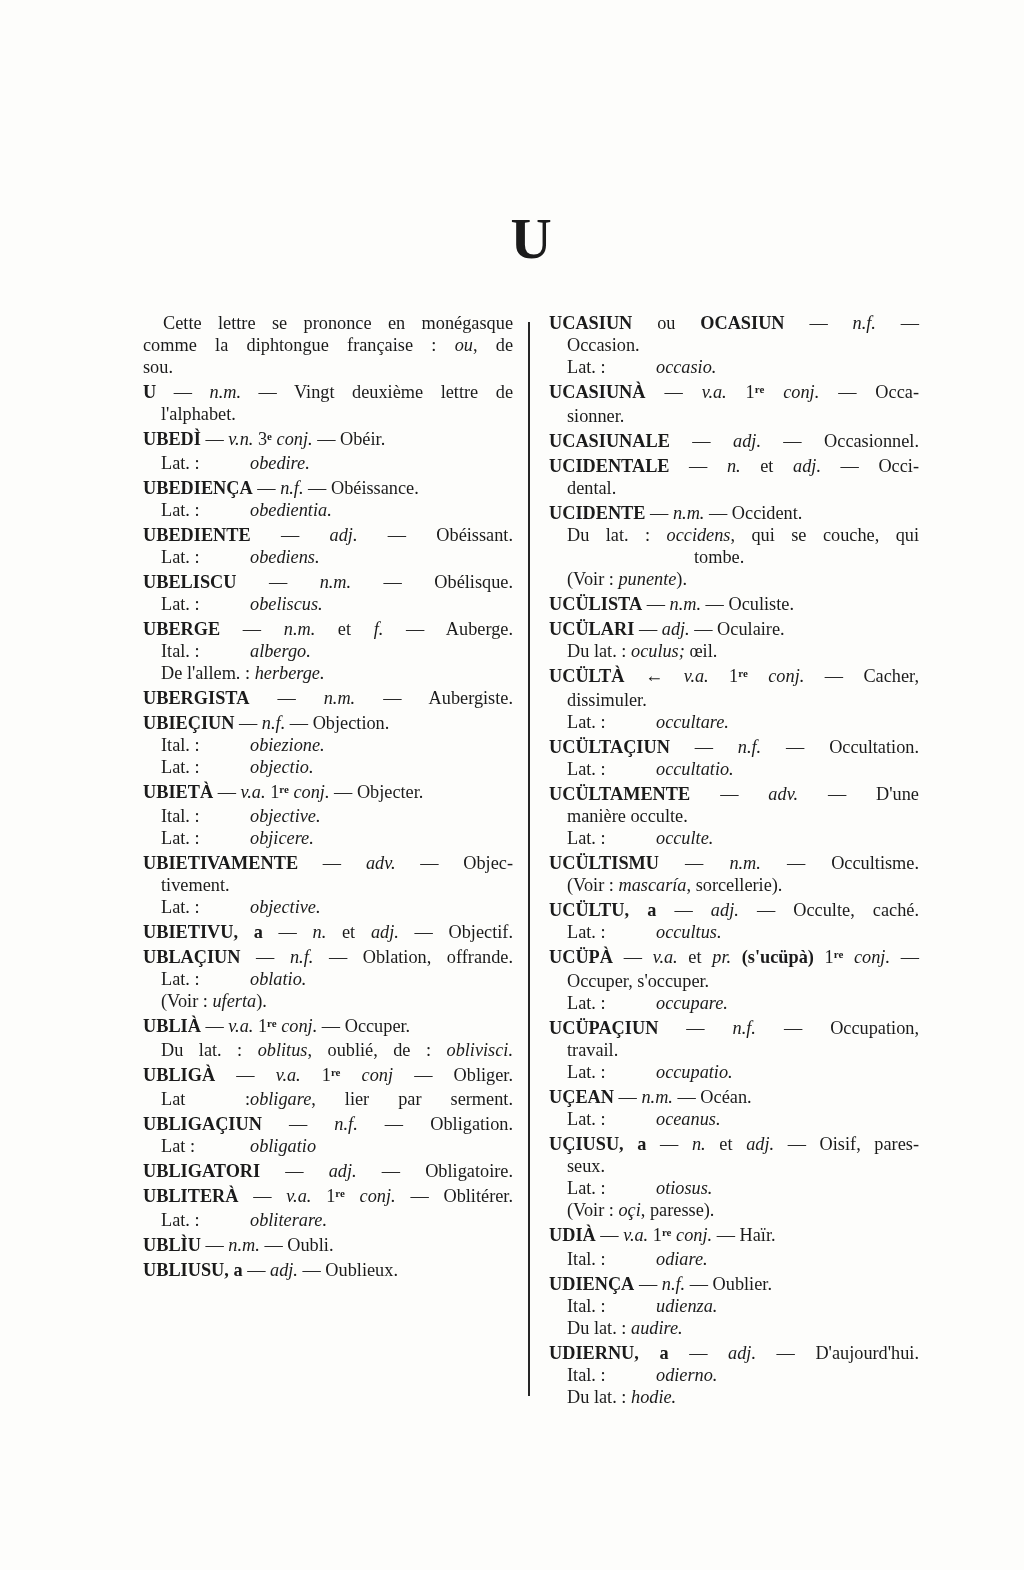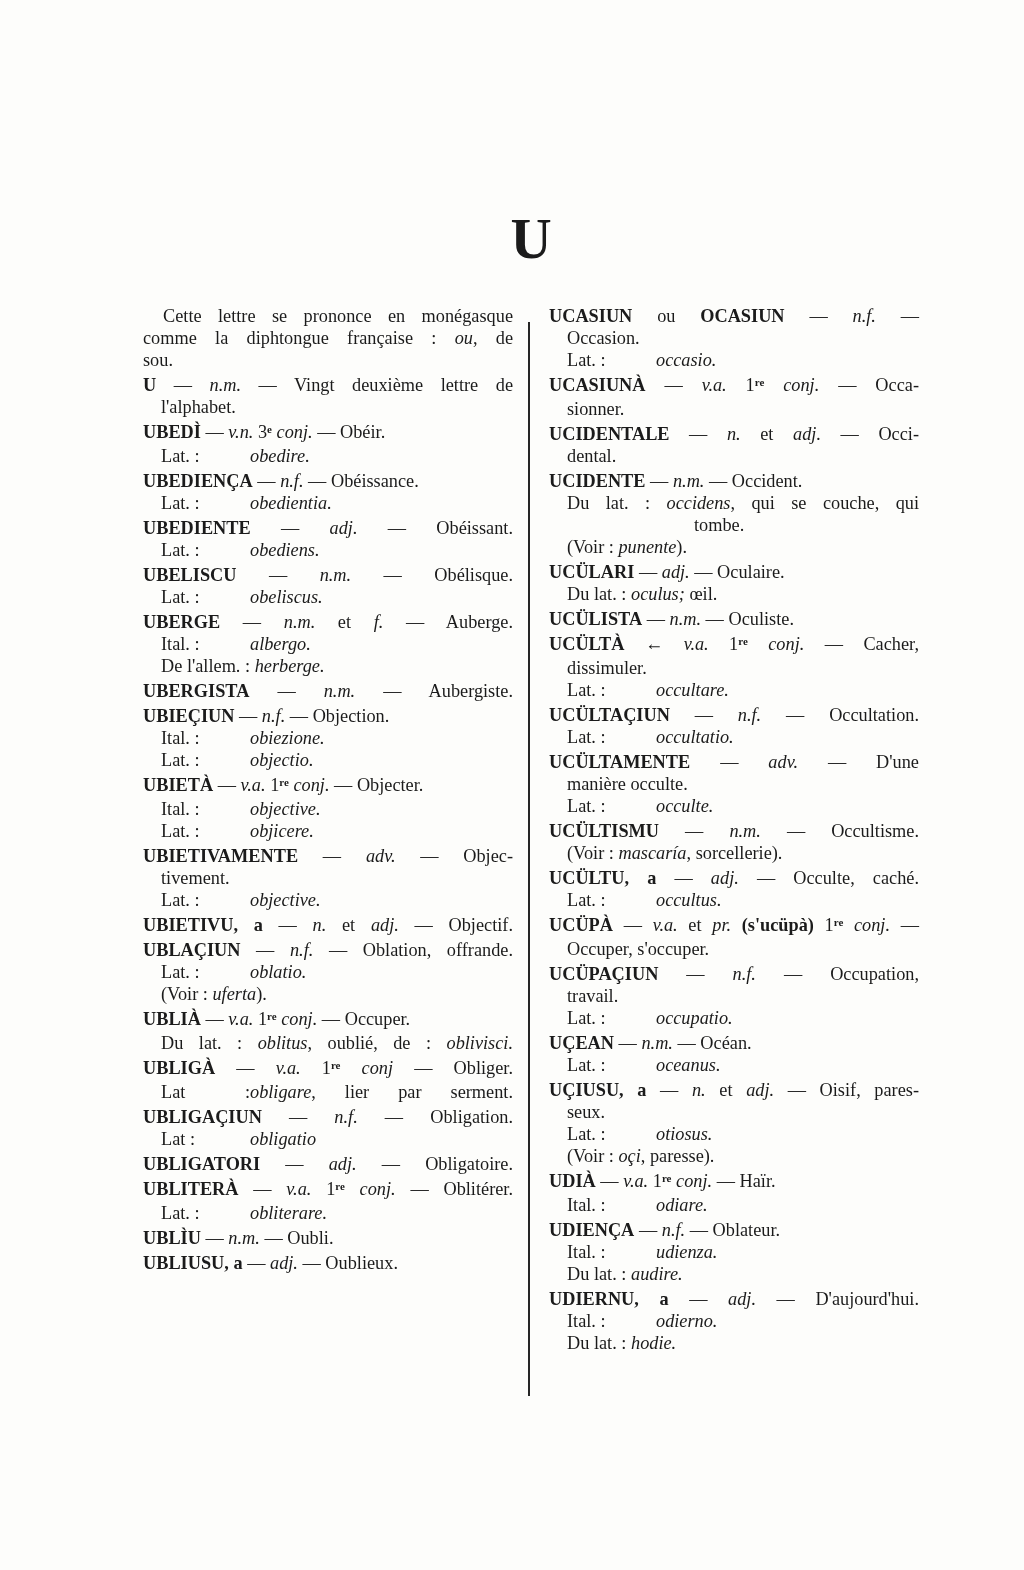--- a/index.html
+++ b/index.html
@@ -20,21 +20,21 @@
     line-height:1;
   }
   .divider{
     position:absolute;
     left:528px;top:322px;
     width:2px;height:1074px;
     background:#262626;
   }
   .cols{
     position:absolute;
-    top:305px;left:143px;width:776px;
+    top:312px;left:143px;width:776px;
     display:flex;
     justify-content:space-between;
   }
   .col{width:370px;}
   .block{margin-bottom:3px;}
   .line{
     font-size:18.3px;
     line-height:22px;
   }
   .line.full{
@@ -143,35 +143,38 @@
         <div class="block">
           <div class="line full"><span class="p-b">UCASIUN</span><span class="p-r"> ou </span><span class="p-b">OCASIUN</span><span class="p-r"> — </span><span class="p-i">n.f.</span><span class="p-r"> —</span></div>
           <div class="line ind1"><span class="p-r">Occasion.</span></div>
           <div class="line ind1"><span class="p-L">Lat. :</span><span class="p-i">occasio.</span></div>
         </div>
         <div class="block">
           <div class="line full"><span class="p-b">UCASIUNÀ</span><span class="p-r"> — </span><span class="p-i">v.a.</span><span class="p-r"> 1</span><span class="p-s">re</span><span class="p-r"> </span><span class="p-i">conj.</span><span class="p-r"> — Occa-</span></div>
           <div class="line ind1"><span class="p-r">sionner.</span></div>
         </div>
         <div class="block">
+          <div class="line full"><span class="p-b">UCASIUNALE</span><span class="p-r"> — </span><span class="p-i">adj.</span><span class="p-r"> — Occasionnel.</span></div>
+        </div>
+        <div class="block">
           <div class="line full"><span class="p-b">UCIDENTALE</span><span class="p-r"> — </span><span class="p-i">n.</span><span class="p-r"> et </span><span class="p-i">adj.</span><span class="p-r"> — Occi-</span></div>
           <div class="line ind1"><span class="p-r">dental.</span></div>
         </div>
         <div class="block">
           <div class="line"><span class="p-b">UCIDENTE</span><span class="p-r"> — </span><span class="p-i">n.m.</span><span class="p-r"> — Occident.</span></div>
           <div class="line ind1 full"><span class="p-r">Du lat. : </span><span class="p-i">occidens</span><span class="p-r">, qui se couche, qui</span></div>
           <div class="line ind2"><span class="p-r">tombe.</span></div>
           <div class="line ind1"><span class="p-r">(Voir : </span><span class="p-i">punente</span><span class="p-r">).</span></div>
         </div>
         <div class="block">
+          <div class="line"><span class="p-b">UCÜLISTA</span><span class="p-r"> — </span><span class="p-i">n.m.</span><span class="p-r"> — Oculiste.</span></div>
+        </div>
+        <div class="block">
           <div class="line"><span class="p-b">UCÜLARI</span><span class="p-r"> — </span><span class="p-i">adj.</span><span class="p-r"> — Oculaire.</span></div>
           <div class="line ind1"><span class="p-r">Du lat. : </span><span class="p-i">oculus;</span><span class="p-r"> œil.</span></div>
-        </div>
-        <div class="block">
-          <div class="line"><span class="p-b">UCÜLISTA</span><span class="p-r"> — </span><span class="p-i">n.m.</span><span class="p-r"> — Oculiste.</span></div>
         </div>
         <div class="block">
           <div class="line full"><span class="p-b">UCÜLTÀ</span><span class="p-r"> ← </span><span class="p-i">v.a.</span><span class="p-r"> 1</span><span class="p-s">re</span><span class="p-r"> </span><span class="p-i">conj.</span><span class="p-r"> — Cacher,</span></div>
           <div class="line ind1"><span class="p-r">dissimuler.</span></div>
           <div class="line ind1"><span class="p-L">Lat. :</span><span class="p-i">occultare.</span></div>
         </div>
         <div class="block">
           <div class="line full"><span class="p-b">UCÜLTAÇIUN</span><span class="p-r"> — </span><span class="p-i">n.f.</span><span class="p-r"> — Occultation.</span></div>
           <div class="line ind1"><span class="p-L">Lat. :</span><span class="p-i">occultatio.</span></div>
         </div>
@@ -184,20 +187,21 @@
           <div class="line full"><span class="p-b">UCÜLTISMU</span><span class="p-r"> — </span><span class="p-i">n.m.</span><span class="p-r"> — Occultisme.</span></div>
           <div class="line ind1"><span class="p-r">(Voir : </span><span class="p-i">mascaría</span><span class="p-r">, sorcellerie).</span></div>
         </div>
         <div class="block">
           <div class="line full"><span class="p-b">UCÜLTU, a</span><span class="p-r"> — </span><span class="p-i">adj.</span><span class="p-r"> — Occulte, caché.</span></div>
           <div class="line ind1"><span class="p-L">Lat. :</span><span class="p-i">occultus.</span></div>
         </div>
         <div class="block">
           <div class="line full"><span class="p-b">UCÜPÀ</span><span class="p-r"> — </span><span class="p-i">v.a.</span><span class="p-r"> et </span><span class="p-i">pr.</span><span class="p-r"> </span><span class="p-b">(s'ucüpà)</span><span class="p-r"> 1</span><span class="p-s">re</span><span class="p-r"> </span><span class="p-i">conj.</span><span class="p-r"> —</span></div>
           <div class="line ind1"><span class="p-r">Occuper, s'occuper.</span></div>
+          <div class="line ind1"><span class="p-L">Lat. :</span><span class="p-i">occupare.</span></div>
         </div>
         <div class="block">
           <div class="line full"><span class="p-b">UCÜPAÇIUN</span><span class="p-r"> — </span><span class="p-i">n.f.</span><span class="p-r"> — Occupation,</span></div>
           <div class="line ind1"><span class="p-r">travail.</span></div>
           <div class="line ind1"><span class="p-L">Lat. :</span><span class="p-i">occupatio.</span></div>
         </div>
         <div class="block">
           <div class="line"><span class="p-b">UÇEAN</span><span class="p-r"> — </span><span class="p-i">n.m.</span><span class="p-r"> — Océan.</span></div>
           <div class="line ind1"><span class="p-L">Lat. :</span><span class="p-i">oceanus.</span></div>
         </div>
@@ -205,21 +209,21 @@
           <div class="line full"><span class="p-b">UÇIUSU, a</span><span class="p-r"> — </span><span class="p-i">n.</span><span class="p-r"> et </span><span class="p-i">adj.</span><span class="p-r"> — Oisif, pares-</span></div>
           <div class="line ind1"><span class="p-r">seux.</span></div>
           <div class="line ind1"><span class="p-L">Lat. :</span><span class="p-i">otiosus.</span></div>
           <div class="line ind1"><span class="p-r">(Voir : </span><span class="p-i">oçi</span><span class="p-r">, paresse).</span></div>
         </div>
         <div class="block">
           <div class="line"><span class="p-b">UDIÀ</span><span class="p-r"> — </span><span class="p-i">v.a.</span><span class="p-r"> 1</span><span class="p-s">re</span><span class="p-r"> </span><span class="p-i">conj.</span><span class="p-r"> — Haïr.</span></div>
           <div class="line ind1"><span class="p-L">Ital. :</span><span class="p-i">odiare.</span></div>
         </div>
         <div class="block">
-          <div class="line"><span class="p-b">UDIENÇA</span><span class="p-r"> — </span><span class="p-i">n.f.</span><span class="p-r"> — Oblateur.</span></div>
+          <div class="line"><span class="p-b">UDIENÇA</span><span class="p-r"> — </span><span class="p-i">n.f.</span><span class="p-r"> — Oublier.</span></div>
           <div class="line ind1"><span class="p-L">Ital. :</span><span class="p-i">udienza.</span></div>
           <div class="line ind1"><span class="p-r">Du lat. : </span><span class="p-i">audire.</span></div>
         </div>
         <div class="block">
           <div class="line full"><span class="p-b">UDIERNU, a</span><span class="p-r"> — </span><span class="p-i">adj.</span><span class="p-r"> — D'aujourd'hui.</span></div>
           <div class="line ind1"><span class="p-L">Ital. :</span><span class="p-i">odierno.</span></div>
           <div class="line ind1"><span class="p-r">Du lat. : </span><span class="p-i">hodie.</span></div>
         </div>
       </div>
   </div>

